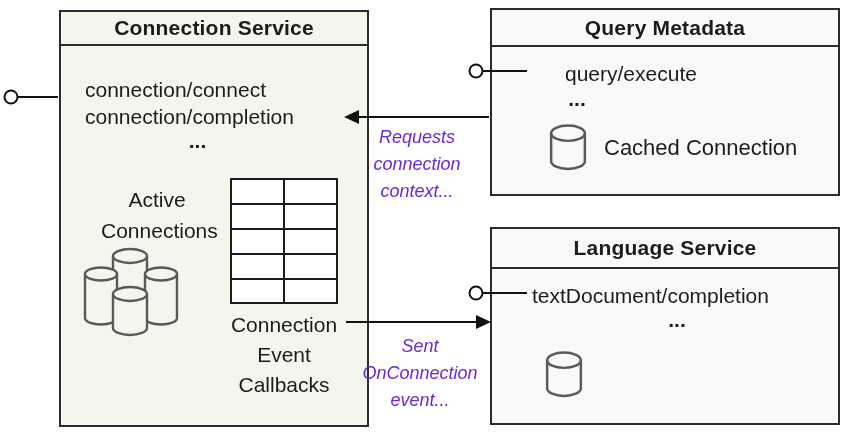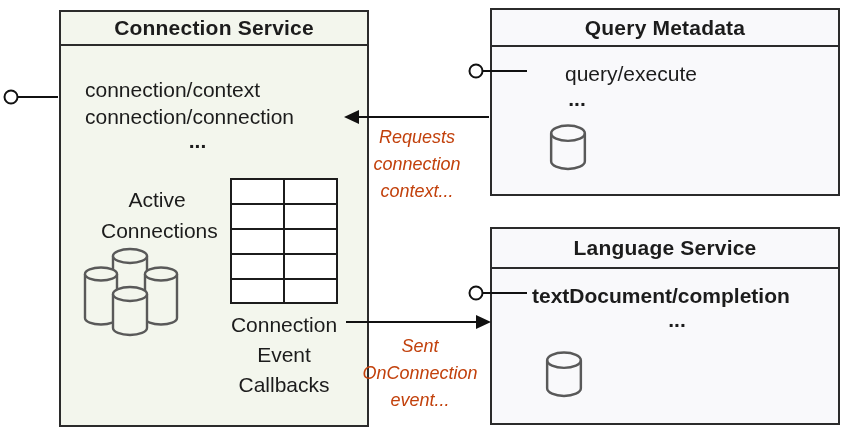--- a/index.html
+++ b/index.html
@@ -27,36 +27,36 @@
   .box-conn  .box-header { height: 34px; }
   .box-query .box-header { height: 37px; }
   .box-lang  .box-header { height: 40px; text-align: right; }
 
   .abs { position: absolute; }
   .method-line { font-size: 21px; line-height: 27px; white-space: nowrap; }
   .ellipsis { font-size: 21px; font-weight: bold; text-align: center; }
   .stack-label { text-align: center; white-space: pre-line; font-size: 21px; }
   .italic-note {
     position: absolute; text-align: center; white-space: pre-line;
-    font-style: italic; font-size: 18px; line-height: 27px; color: #c2410c;
+    font-style: italic; font-size: 18px; line-height: 27px; color: #6d28d9;
   }
   .icon-wrap svg { display: block; }
   #overlay { position: absolute; left: 0; top: 0; pointer-events: none; }
 </style>
 </head>
 <body>
 
 <div id="stage">
 
   <div class="service-box box-conn">
     <div class="box-header">Connection Service</div>
 
     <div class="abs" style="left:24px; top:64px;">
-      <div class="method-line">connection/context</div>
-      <div class="method-line">connection/connection</div>
+      <div class="method-line">connection/connect</div>
+      <div class="method-line">connection/completion</div>
       <div class="ellipsis" style="width:225px; line-height:22px;">...</div>
     </div>
 
     <div class="abs stack-label" style="left:0px; top:172px; width:152px; line-height:31px;padding-left:40px;">Active
 Connections</div>
 
     <div class="abs icon-wrap" style="left:22px; top:234px;">
       <svg width="96" height="92" viewBox="0 0 96 92" fill="none" stroke="#595959" stroke-width="2.4" stroke-linejoin="round">
         <g>
           <path d="M30 10 V70 a17 7 0 0 0 34 0 V10" fill="#f3f6ed"></path>
@@ -98,26 +98,27 @@
 
     <div class="abs method-line" style="left:45px; top:50px;margin-left:28px;">query/execute</div>
     <div class="abs ellipsis" style="left:40px; top:78px; width:90px; line-height:22px;">...</div>
 
     <div class="abs icon-wrap" style="left:57px; top:114px;">
       <svg width="38" height="47" viewBox="0 0 37 46" fill="none" stroke="#595959" stroke-width="2.4" stroke-linejoin="round">
         <path d="M2 9 V36.5 a16.5 7.5 0 0 0 33 0 V9"></path>
         <ellipse cx="18.5" cy="9" rx="16.5" ry="7.5"></ellipse>
       </svg>
     </div>
+    <div class="abs method-line" style="left:112px; top:124px; font-size:22px;">Cached Connection</div>
   </div>
 
   <div class="service-box box-lang">
     <div class="box-header">Language Service</div>
 
-    <div class="abs method-line" style="left:40px; top:53px;font-weight:bold;">textDocument/completion</div>
+    <div class="abs method-line" style="left:40px; top:53px;">textDocument/completion</div>
     <div class="abs ellipsis" style="left:145px; top:80px; width:80px; line-height:22px;">...</div>
 
     <div class="abs icon-wrap" style="left:53px; top:122px;">
       <svg width="38" height="47" viewBox="0 0 37 46" fill="none" stroke="#595959" stroke-width="2.4" stroke-linejoin="round">
         <path d="M2 9 V36.5 a16.5 7.5 0 0 0 33 0 V9"></path>
         <ellipse cx="18.5" cy="9" rx="16.5" ry="7.5"></ellipse>
       </svg>
     </div>
   </div>
 

